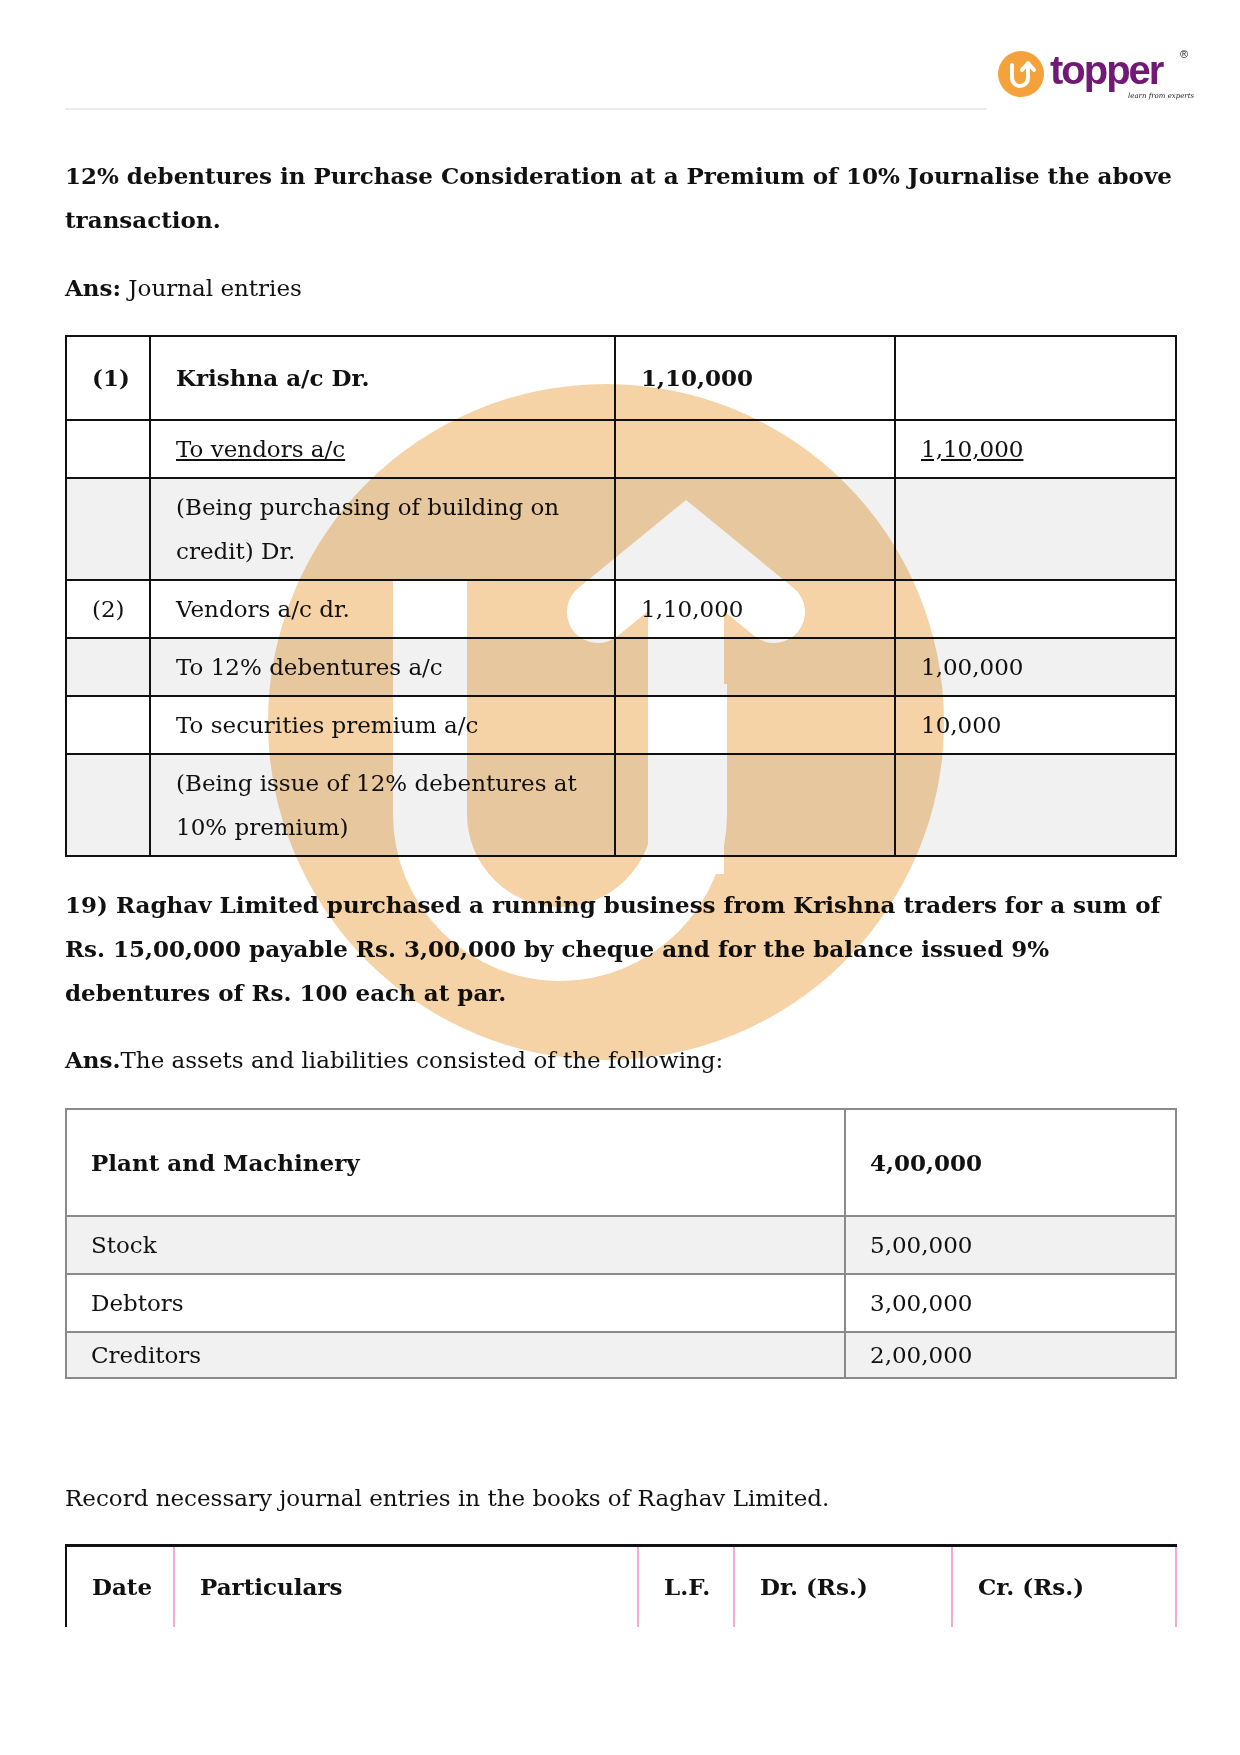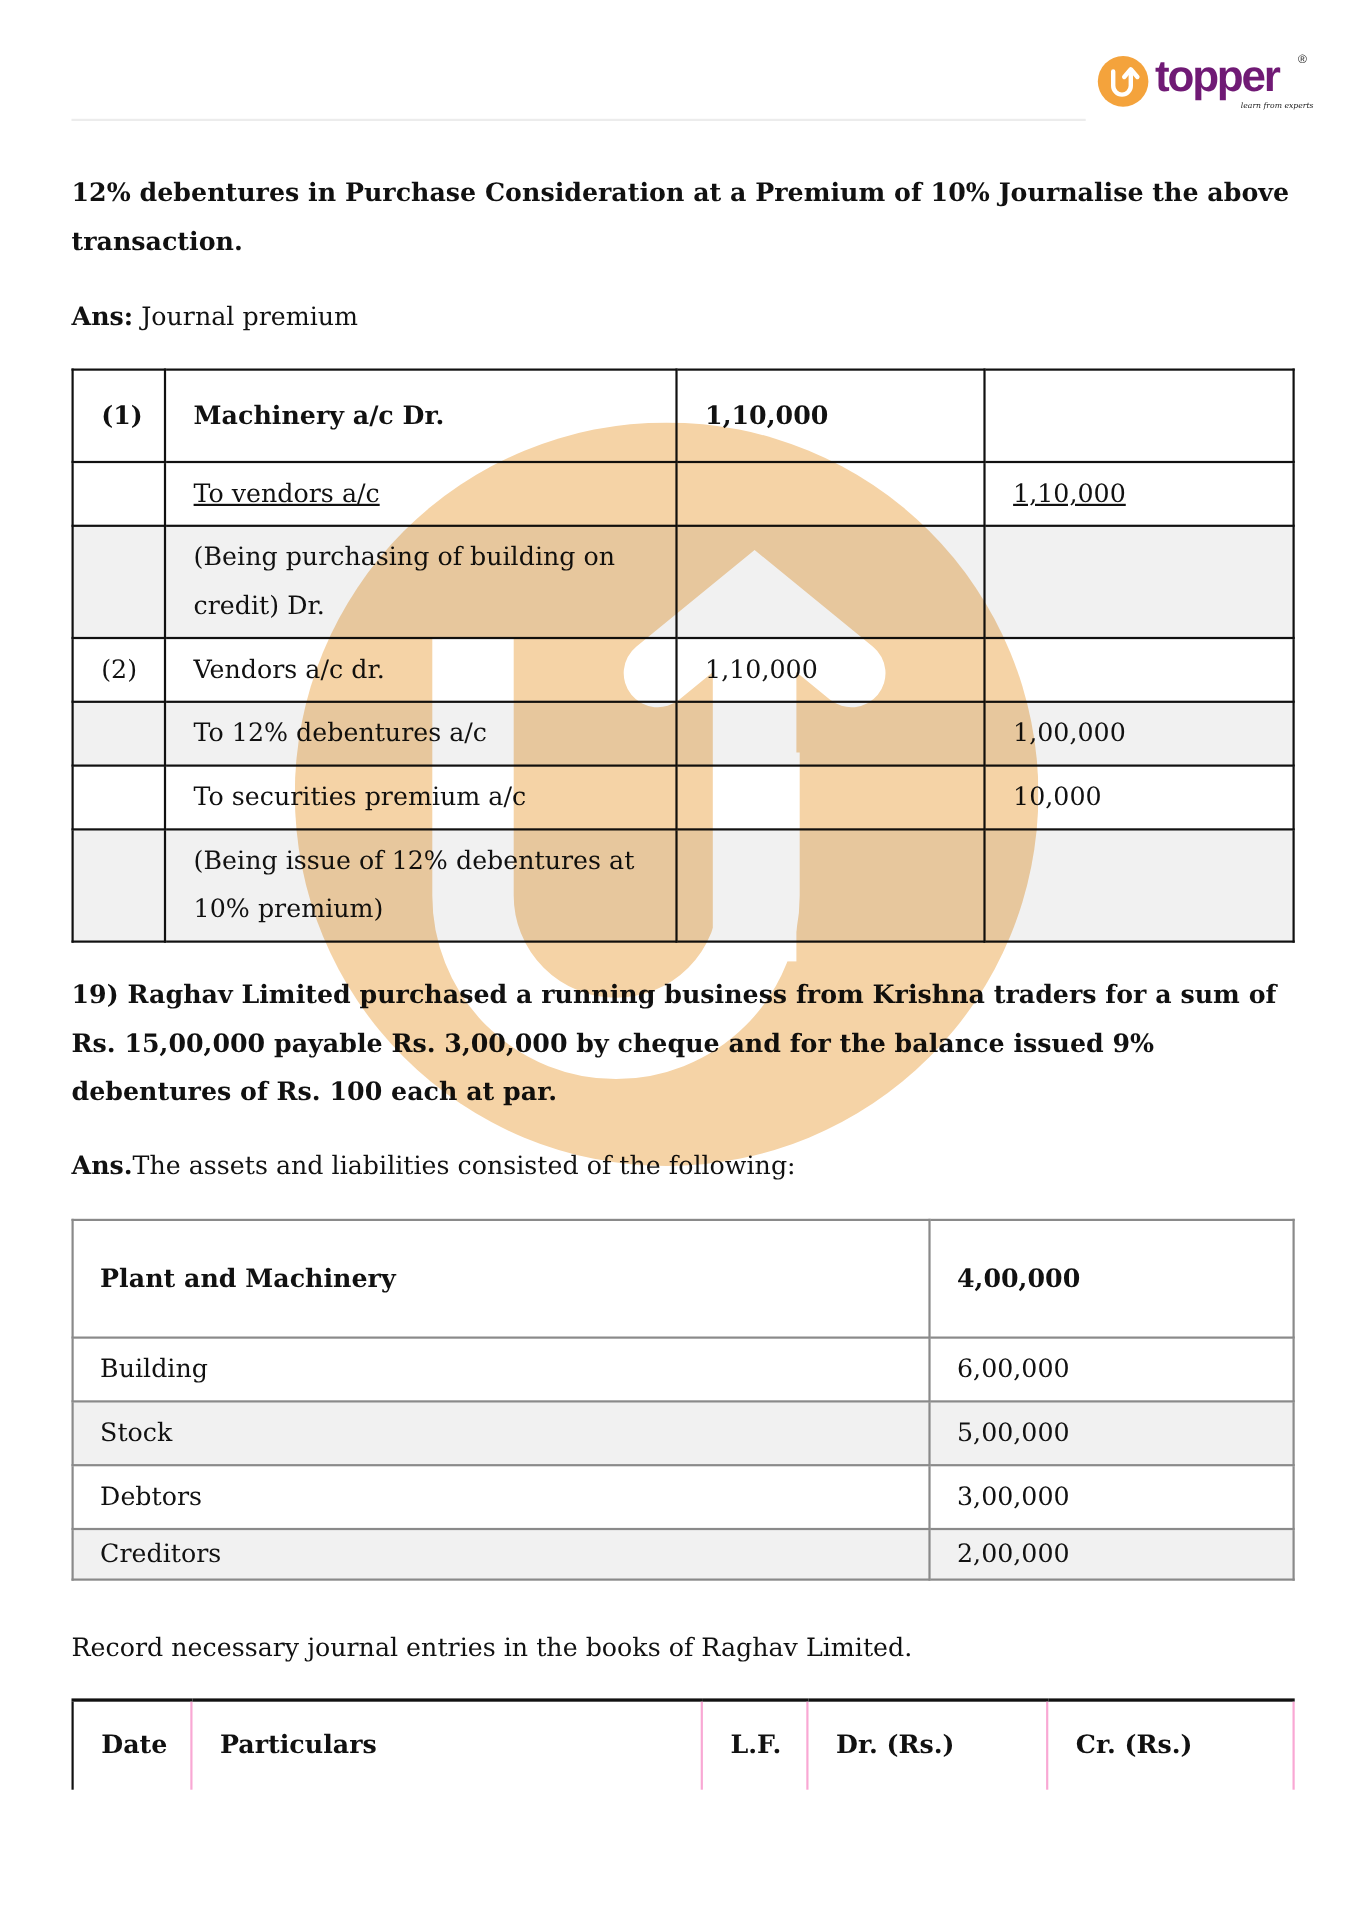--- a/index.html
+++ b/index.html
@@ -41,34 +41,34 @@
   </div>
   <div class="logo-word">topper</div>
   <div class="logo-reg">®</div>
   <div class="logo-tag">learn from experts</div>
 </div>
 <div class="hr"></div>
 
 <div class="para b" style="top:154px;">12% debentures in Purchase Consideration at a Premium of 10% Journalise the above transaction.</div>
 
 <div class="para" style="top:266px;">
-  <span class="b">Ans:</span><span> Journal premium</span>
+  <span class="b">Ans:</span><span> Journal entries</span>
 </div>
 
 <table class="t1" style="left:65px; top:335px; width:1110px;">
   <colgroup>
       <col style="width:84px">
       <col style="width:465px">
       <col style="width:280px">
       <col style="width:281px">
     </colgroup>
   <tbody>
       <tr style="height:84px;">
     <td class="b">(1)</td>
-    <td class="b">Machinery a/c Dr.</td>
+    <td class="b">Krishna a/c Dr.</td>
     <td class="b">1,10,000</td>
     <td class="b"></td>
   </tr>
   <tr style="height:58px;text-decoration:underline;">
     <td></td>
     <td>To vendors a/c</td>
     <td></td>
     <td>1,10,000</td>
   </tr>
   <tr class="shade" style="height:102px;">
@@ -113,24 +113,20 @@
 <table class="t2" style="left:65px; top:1108px; width:1110px;">
   <colgroup>
       <col style="width:779px">
       <col style="width:331px">
     </colgroup>
   <tbody>
       <tr style="height:107px;">
     <td class="b">Plant and Machinery</td>
     <td class="b">4,00,000</td>
   </tr>
-  <tr style="height:58px;">
-    <td>Building</td>
-    <td>6,00,000</td>
-  </tr>
   <tr class="shade" style="height:58px;margin-left:44px;">
     <td>Stock</td>
     <td>5,00,000</td>
   </tr>
   <tr style="height:58px;">
     <td>Debtors</td>
     <td>3,00,000</td>
   </tr>
   <tr class="shade" style="height:43px;">
     <td>Creditors</td>

